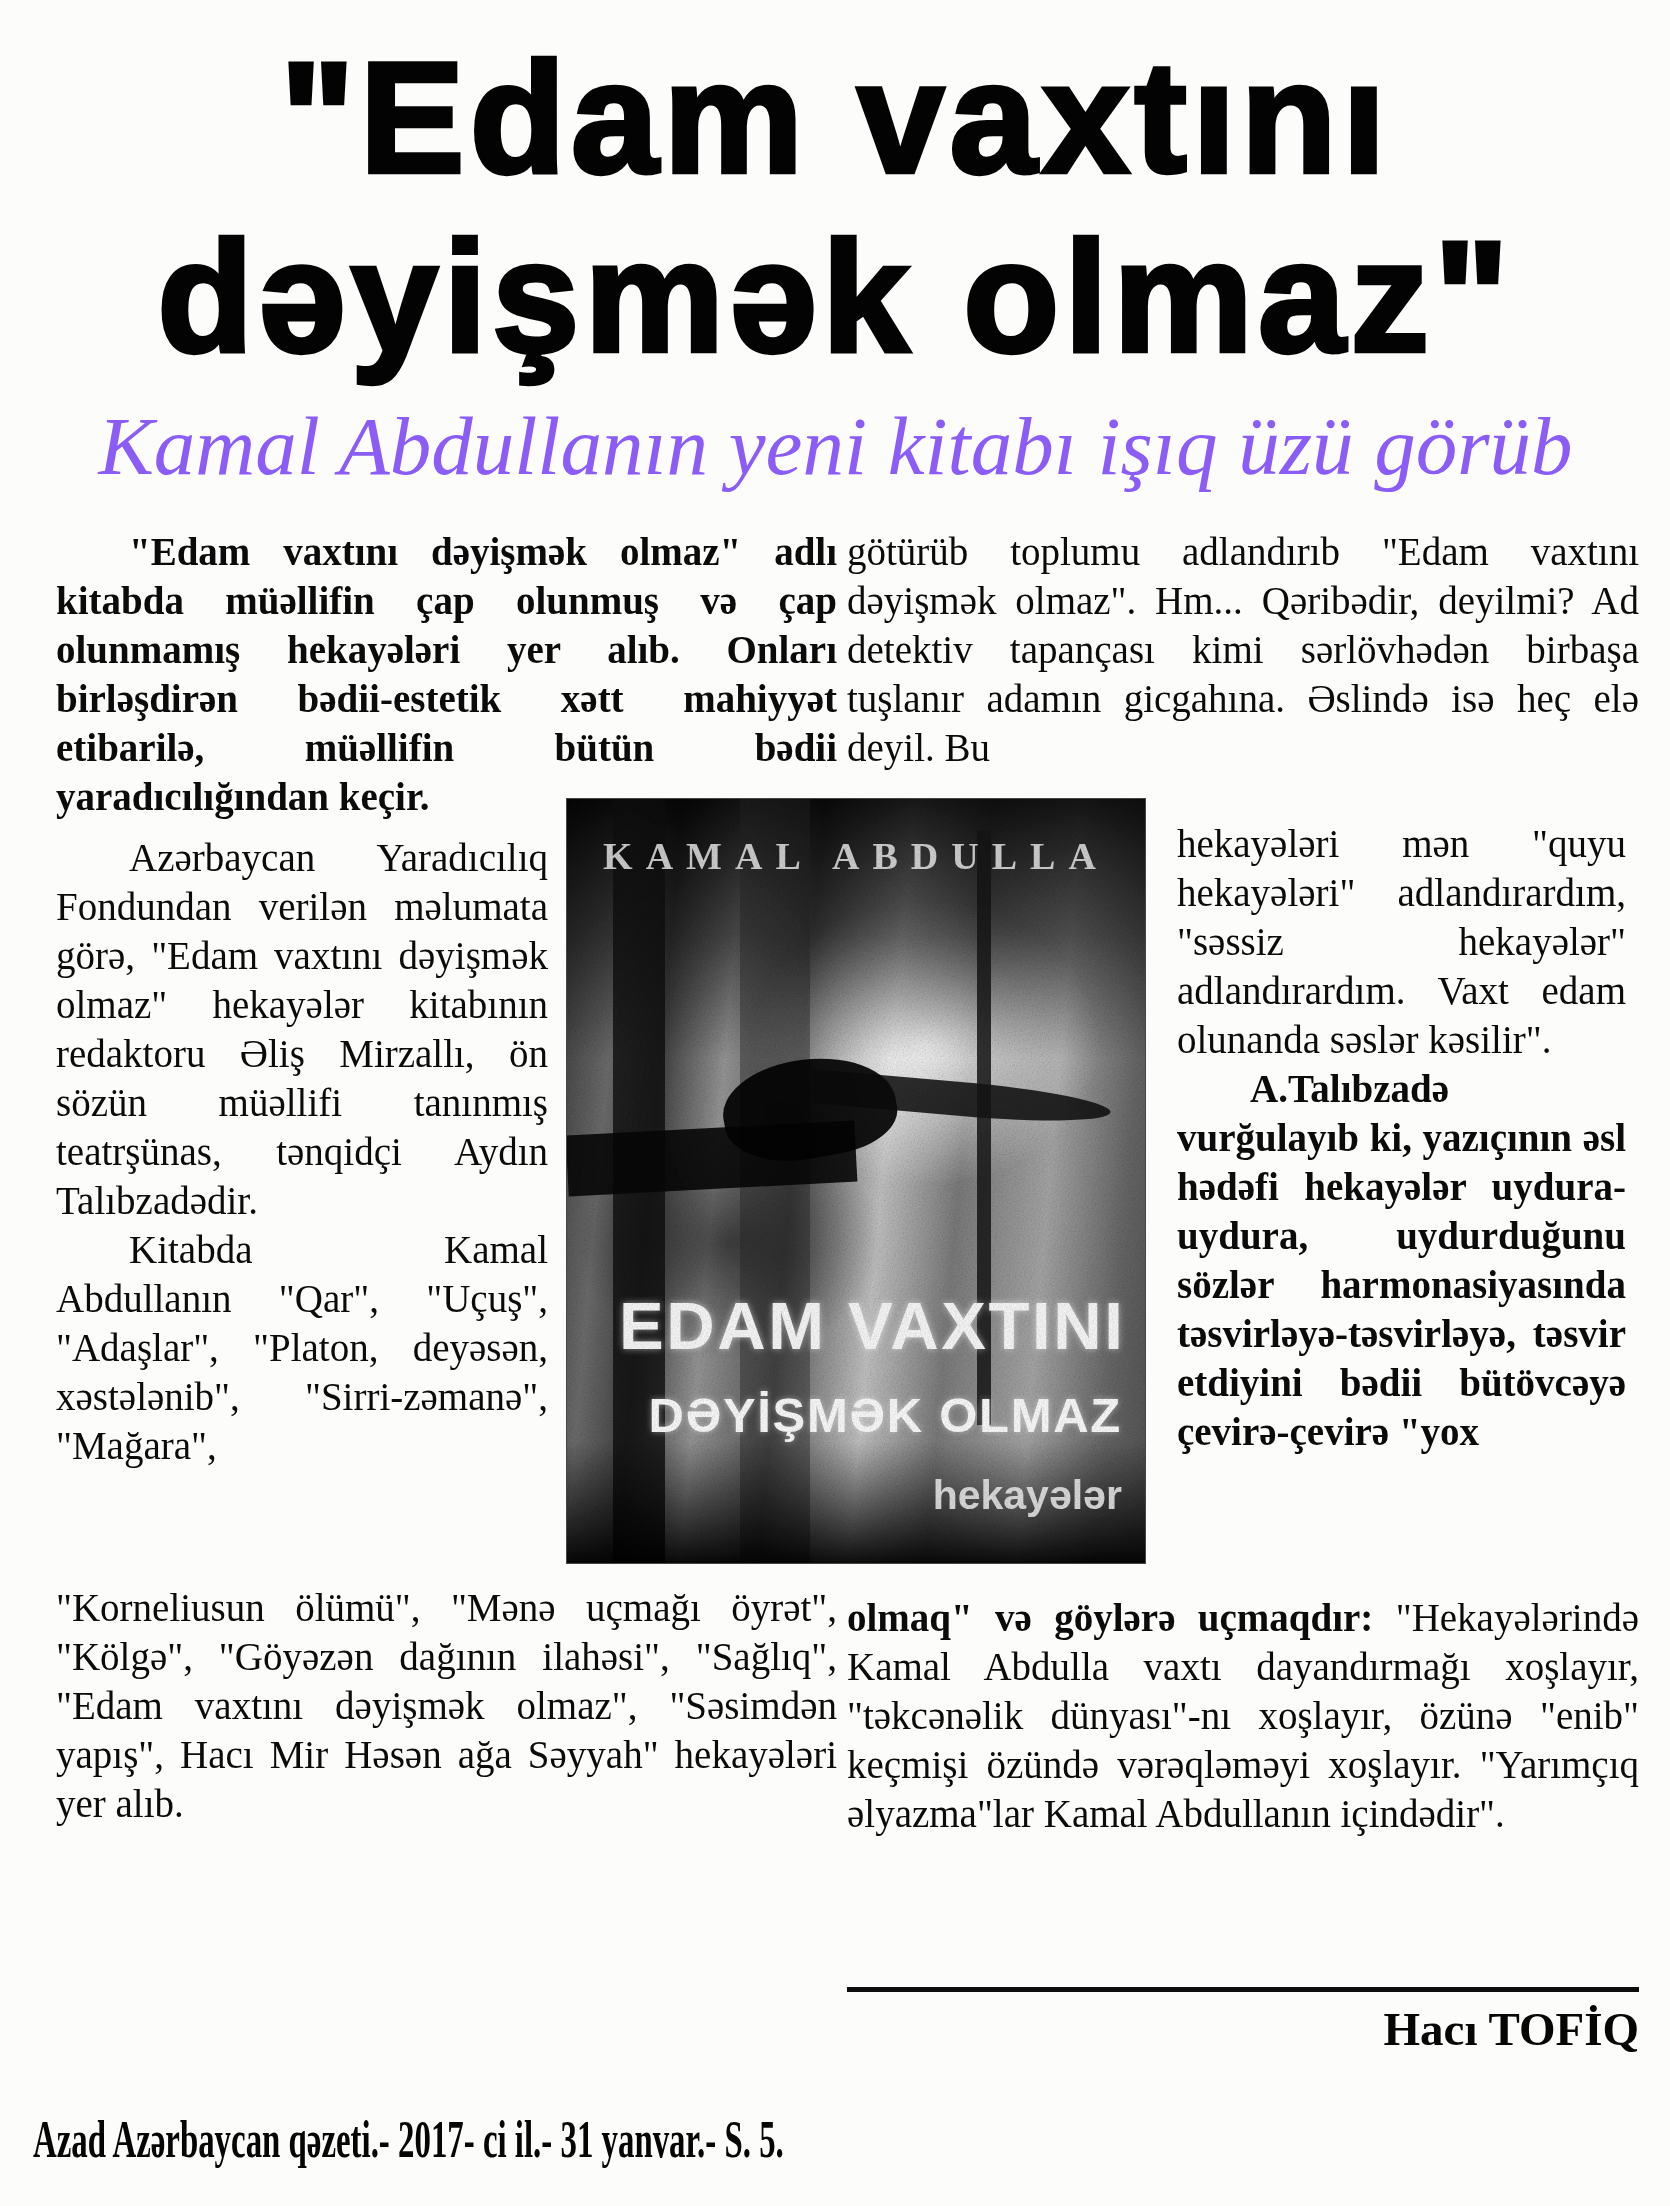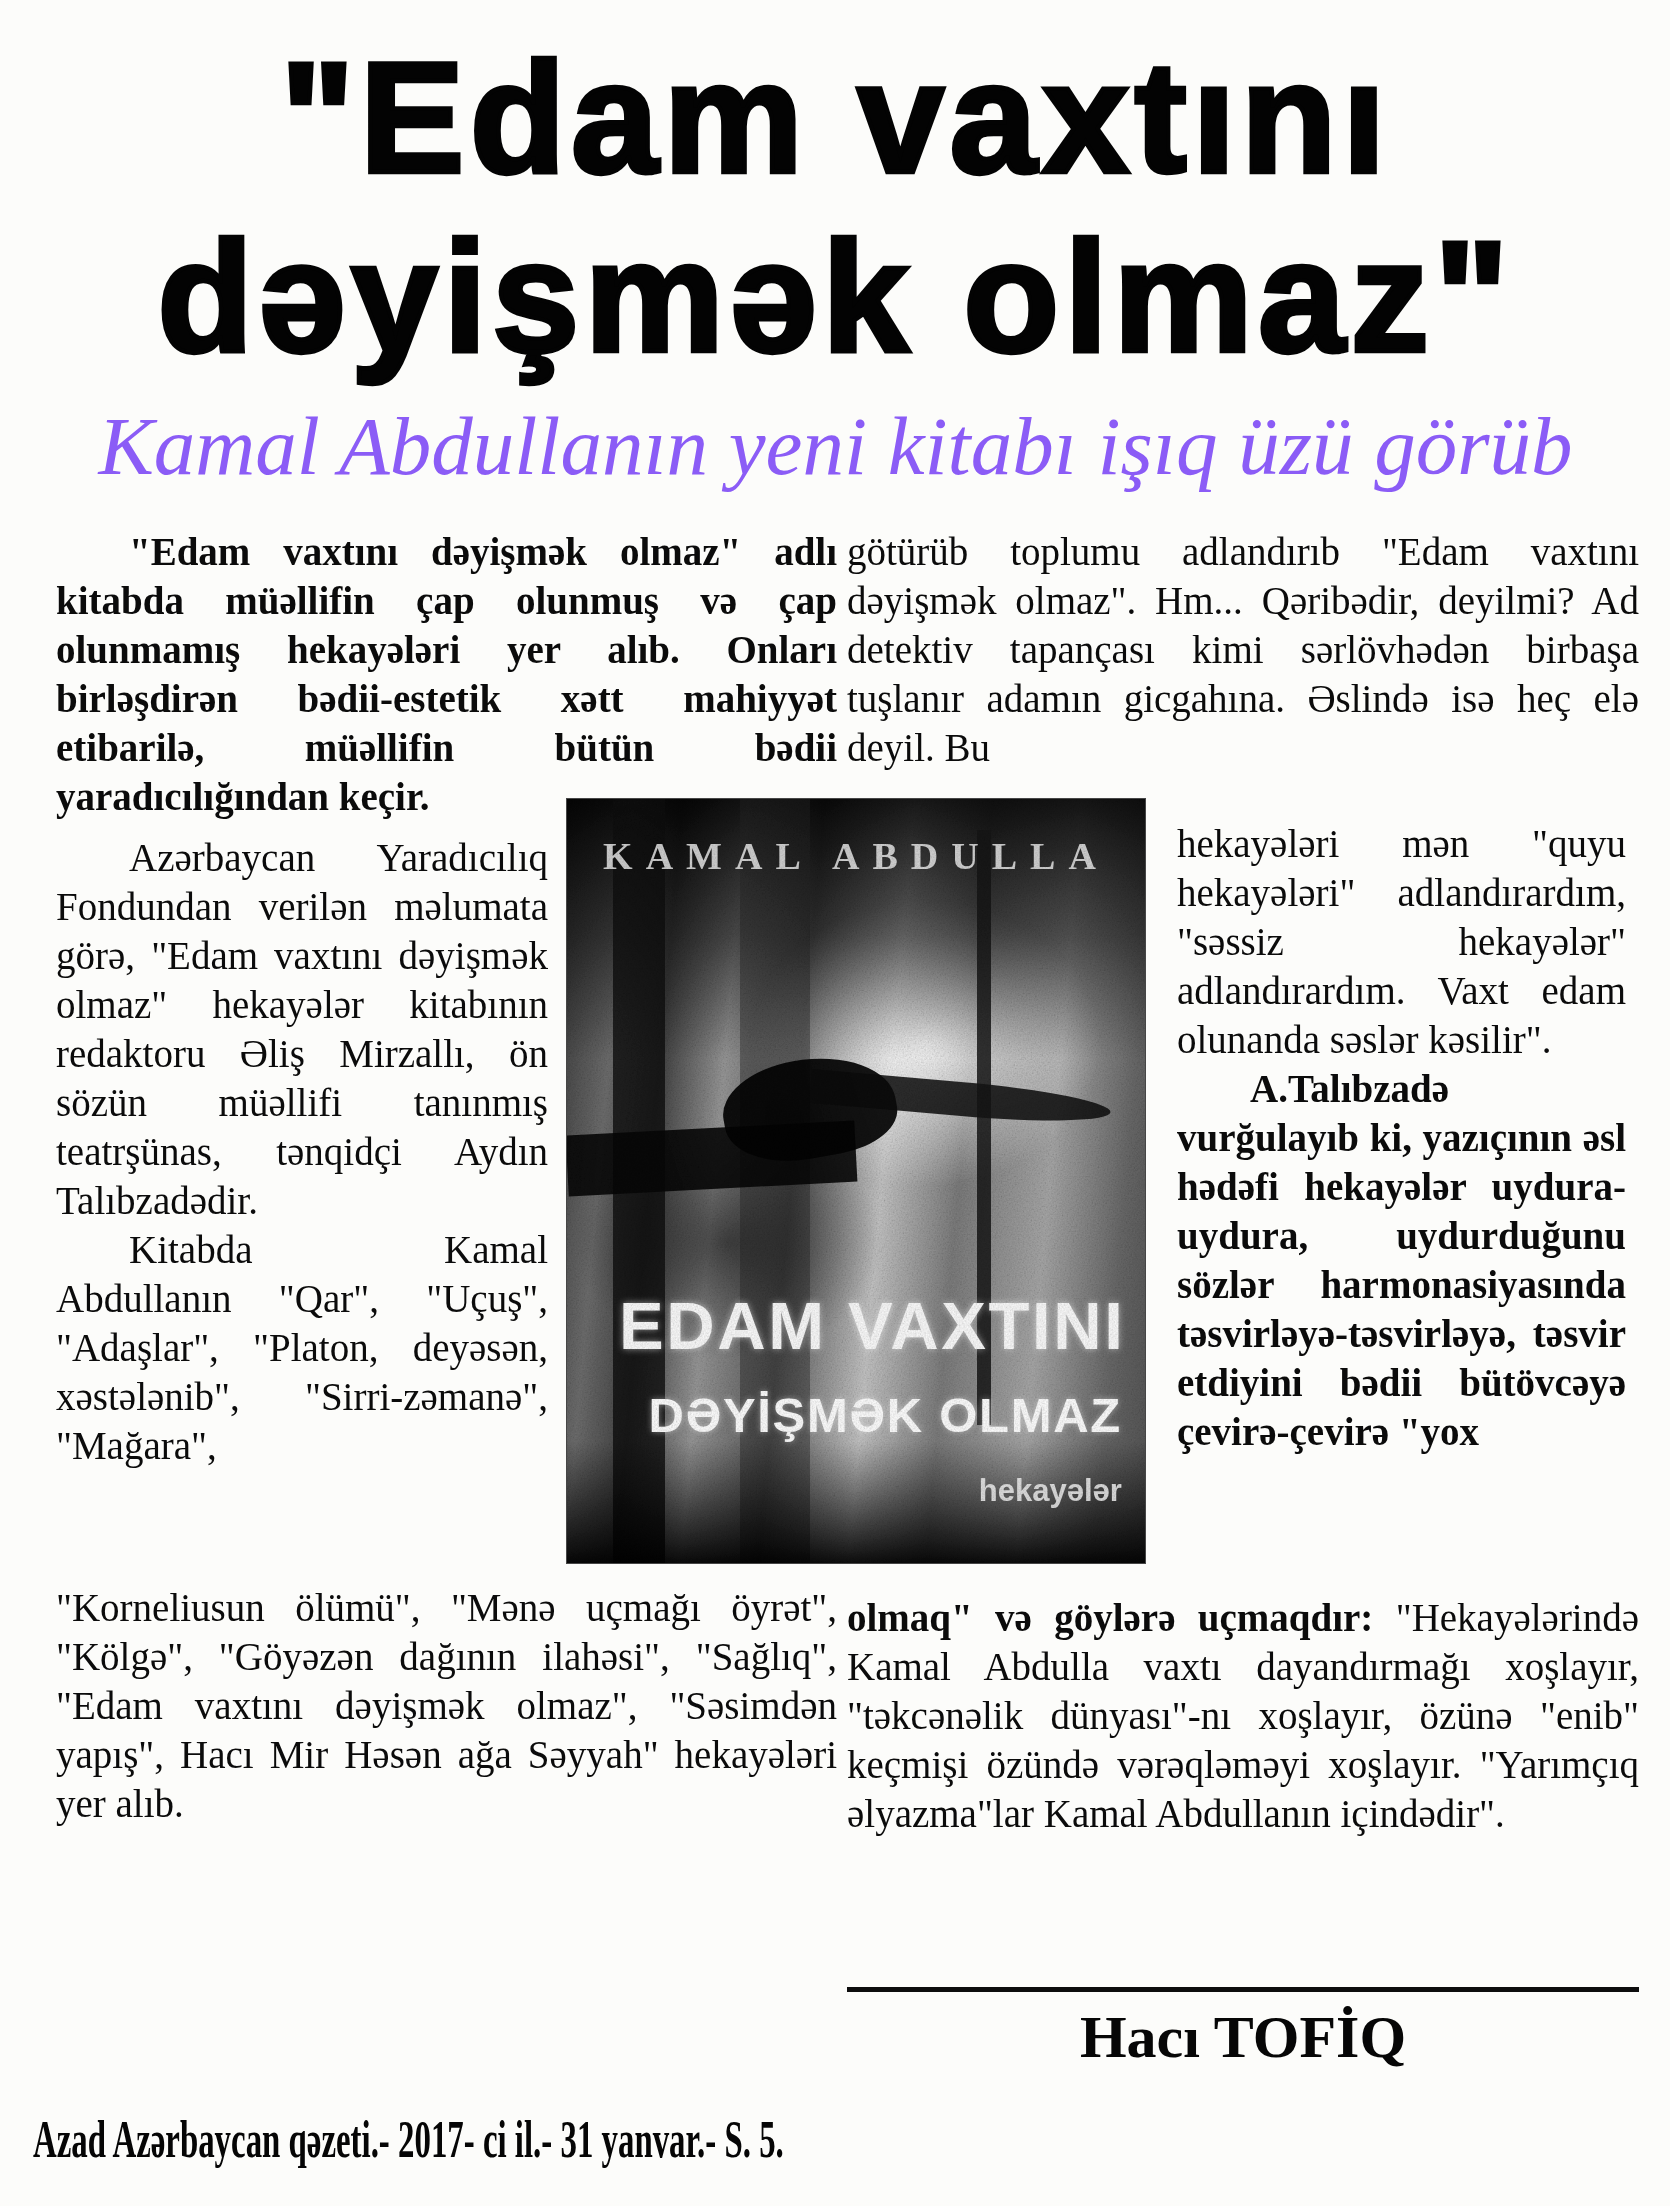--- a/index.html
+++ b/index.html
@@ -118,21 +118,21 @@
     font-size: 49px; line-height: 1;
     letter-spacing: 1.7px;
     color: #fef9c3;
     text-shadow: 0 0 6px rgba(255,255,255,.45);
   }
   .cover-sub {
     position: absolute; top: 88.5%; left: 0; right: 4%;
     text-align: right;
     font-family: "Liberation Sans", sans-serif;
     font-weight: bold;
-    font-size: 31px; line-height: 1;
+    font-size: 41px; line-height: 1;
     color: #e6e6e6;
     opacity: .9;
   }
   .grain {
     position: absolute; inset: 0;
     width: 100%; height: 100%;
     opacity: .5;
     mix-blend-mode: multiply;
   }
 
@@ -140,24 +140,24 @@
   .rule {
     position: absolute;
     left: 847px; top: 1987px;
     width: 792px; height: 5.2px;
     background: #0d0d0d;
   }
   .byline {
     position: absolute;
     left: 847px; top: 2001px;
     width: 792px;
-    text-align: center;
-    font-family: "Liberation Serif", serif;
-    font-weight: bold;
-    font-size: 60px;
+    text-align: right;
+    font-family: "Liberation Serif", serif;
+    font-weight: bold;
+    font-size: 47px;
     line-height: 1.2;
     color: #060606;
   }
   .citation {
     position: absolute;
     left: 33px; top: 2110px;
     font-family: "Liberation Serif", serif;
     font-weight: bold;
     font-size: 53px;
     line-height: 1.1;

